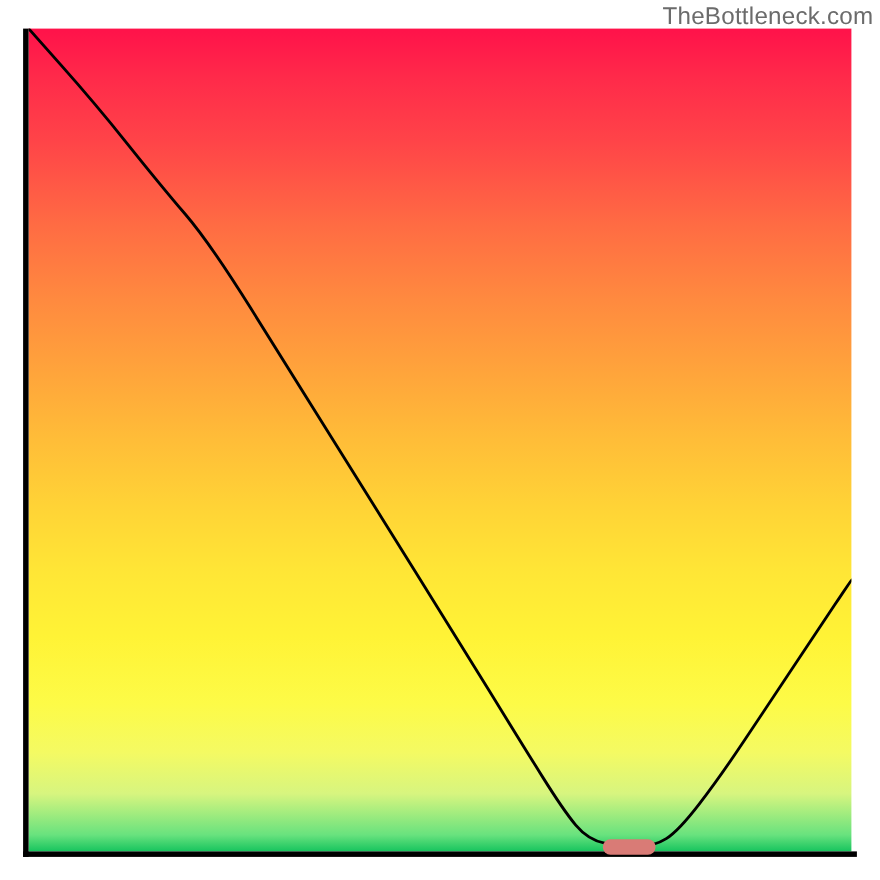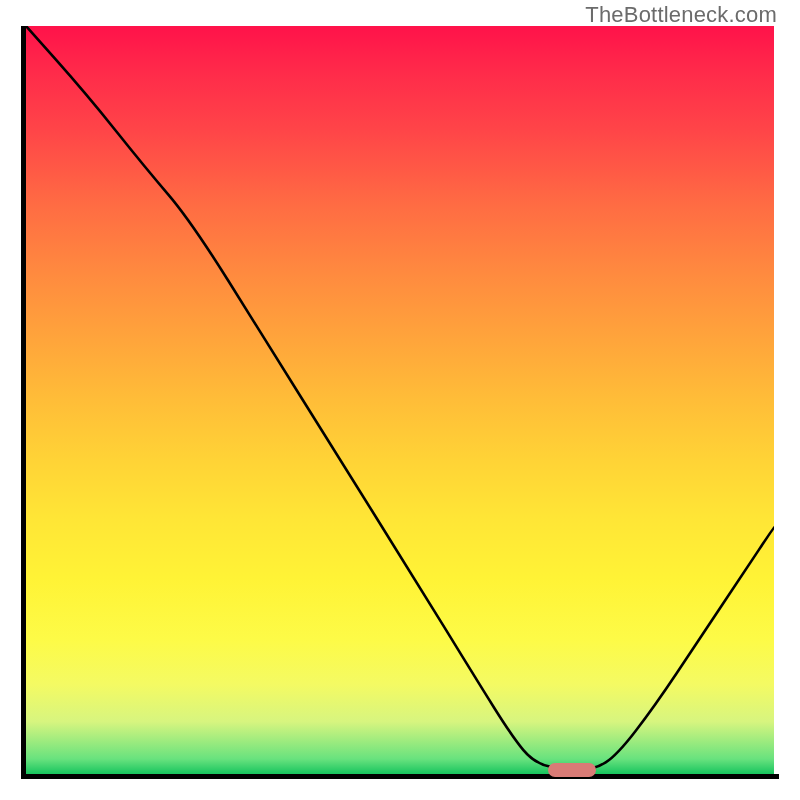--- a/index.html
+++ b/index.html
@@ -12,21 +12,21 @@
     font-family: Arial, Helvetica, sans-serif;
   }
   .wrap {
     position: relative;
     width: 800px;
     height: 800px;
   }
   .watermark {
     position: absolute;
     top: 2px;
-    right: 23px;
+    right: 6px;
     color: #6b6b6b;
     font-size: 22px;
     font-weight: 400;
     letter-spacing: 0.2px;
   }
   .plot {
     position: absolute;
     left: 26px;
     top: 26px;
     width: 748px;

